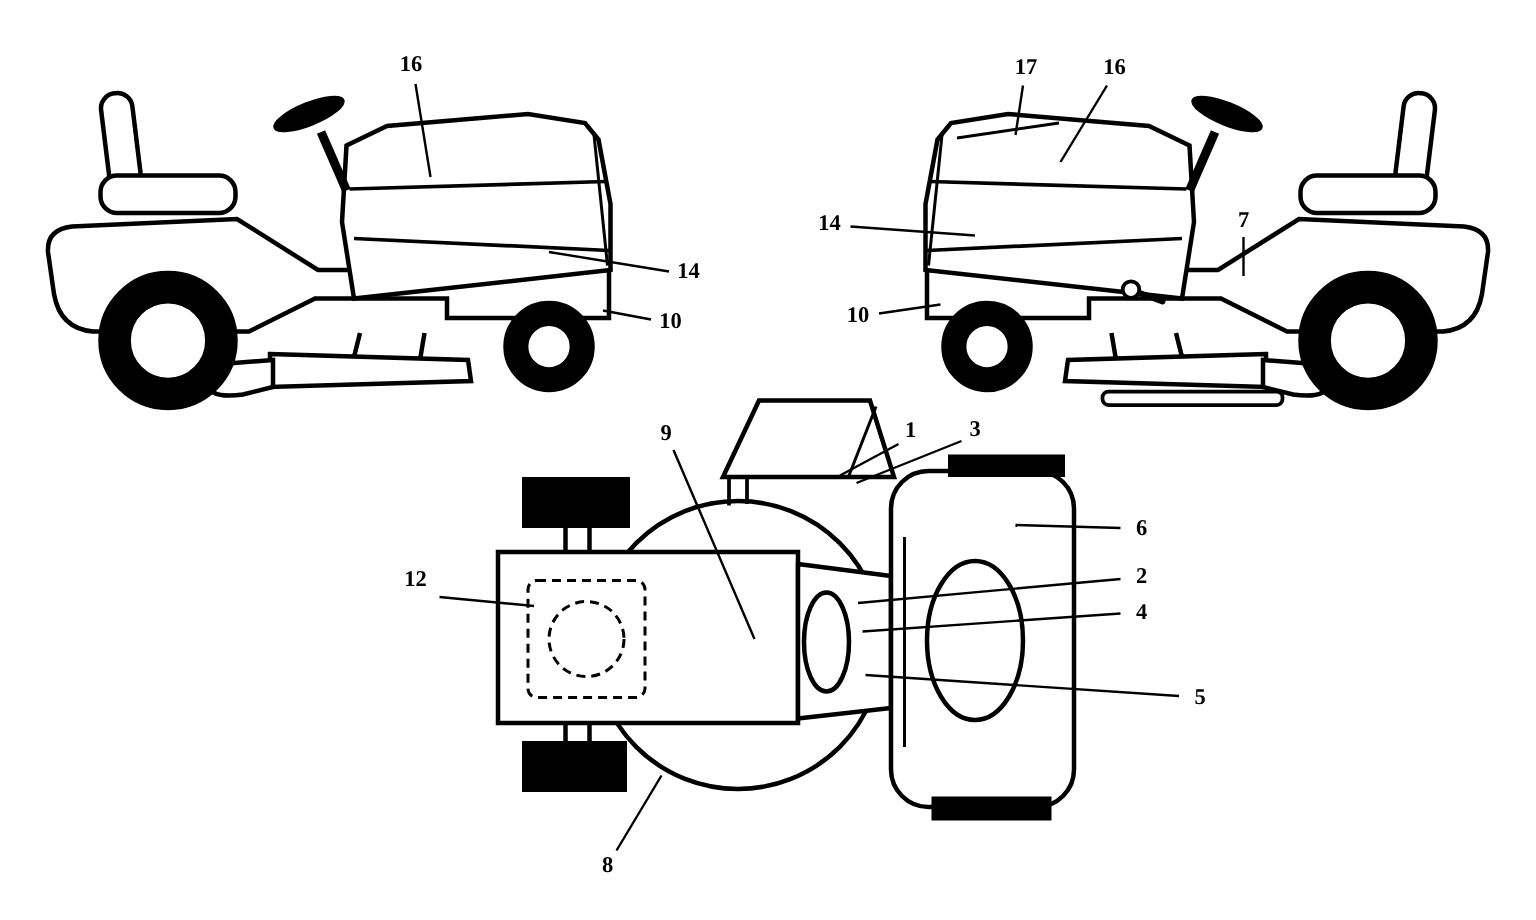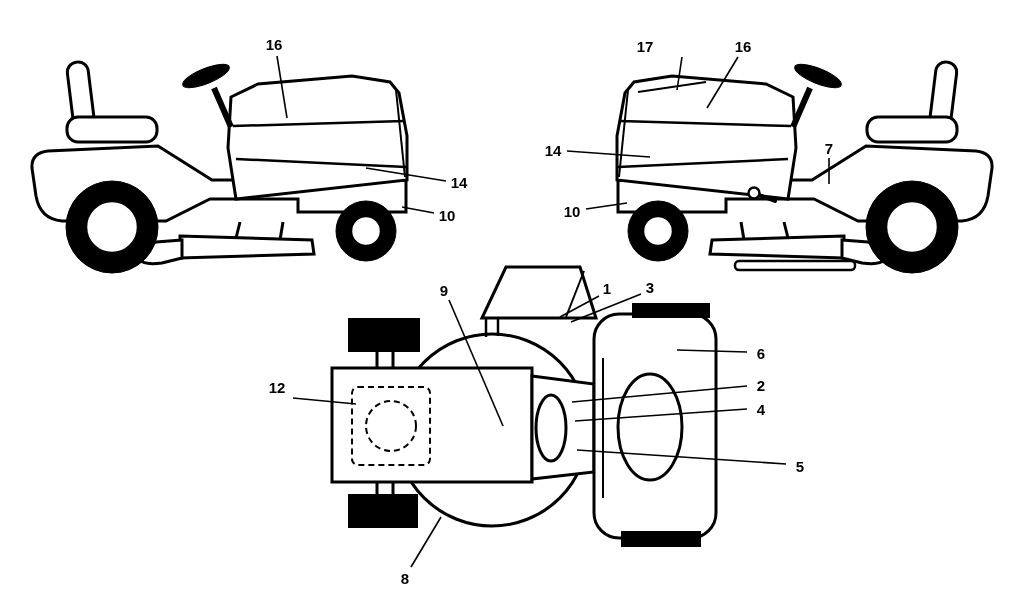--- a/index.html
+++ b/index.html
@@ -2,21 +2,21 @@
 <html><head>
 <meta charset="utf-8">
 <style>
   html, body { margin: 0; padding: 0; background: #ffffff; }
   .canvas {
     position: relative;
     width: 1024px;
     height: 613px;
     background: #ffffff;
     overflow: hidden;
-    font-family: Liberation Sans, sans-serif;
+    font-family: Liberation Serif, serif;
   }
   .canvas svg { position: absolute; left: 0; top: 0; }
   .callout {
     position: absolute;
     transform: translate(-50%, -50%);
     font-weight: bold;
     font-size: 15px;
     color: #000;
     line-height: 1;
     user-select: none;
@@ -137,21 +137,21 @@
       <line x1="786" y1="464" x2="577" y2="450"></line>
       <line x1="293" y1="398" x2="356" y2="404"></line>
       <line x1="411" y1="567" x2="441" y2="517"></line>
     </g>
   </svg>
 
   <div class="callout" style="left:274px; top:44px">16</div>
   <div class="callout" style="left:459px; top:182px">14</div>
   <div class="callout" style="left:447px; top:215px">10</div>
 
-  <div class="callout" style="left:645px; top:46px">17</div>
+  <div class="callout" style="left:684px; top:46px">17</div>
   <div class="callout" style="left:743px; top:46px">16</div>
   <div class="callout" style="left:553px; top:150px">14</div>
   <div class="callout" style="left:829px; top:148px">7</div>
   <div class="callout" style="left:572px; top:211px">10</div>
 
   <div class="callout" style="left:444px; top:290px">9</div>
   <div class="callout" style="left:607px; top:288px">1</div>
   <div class="callout" style="left:650px; top:287px">3</div>
   <div class="callout" style="left:761px; top:353px">6</div>
   <div class="callout" style="left:761px; top:385px">2</div>

